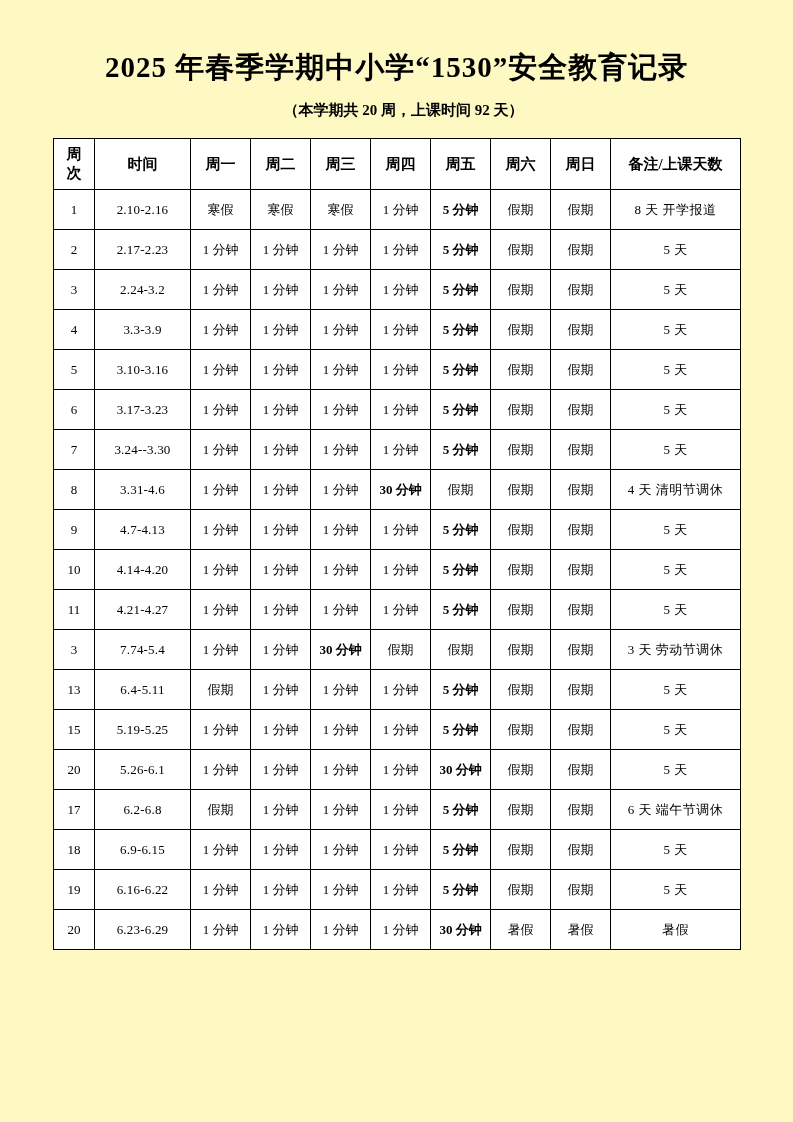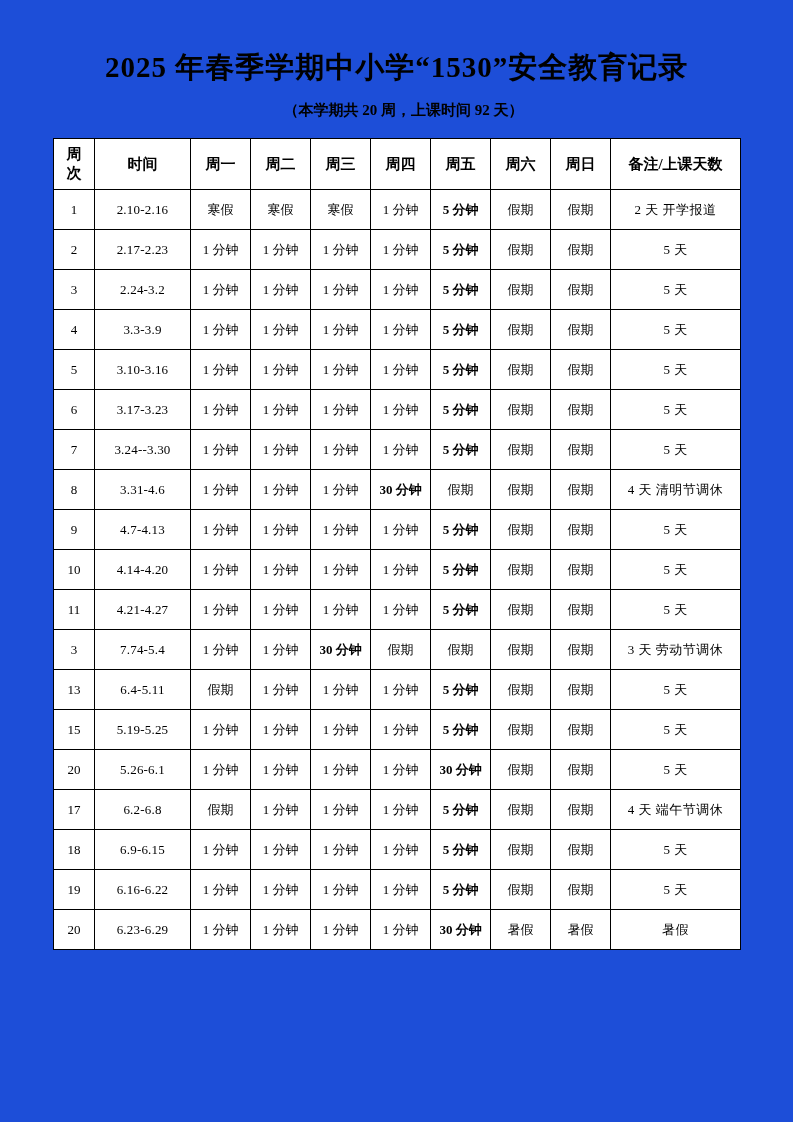--- a/index.html
+++ b/index.html
@@ -11,21 +11,21 @@
     width: 793px;
     height: 1122px;
     font-family: "Liberation Serif", "DejaVu Serif", serif;
     color: #000000;
     overflow: hidden;
   }
   #page {
     position: relative;
     width: 793px;
     height: 1122px;
-    background: #1d4ed8;
+    background: #fef9c3;
   }
   .title {
     text-align: center;
     font-size: 29px;
     font-weight: bold;
     letter-spacing: 1px;
     margin: 0;
     padding-top: 47px;
     line-height: 40px;
     font-family: "Liberation Serif", "DejaVu Serif", serif;
@@ -152,21 +152,21 @@
           <tr>
             <td class="week-no">1</td>
             <td class="date-cell">2.10-2.16</td>
             <td class="s-green">寒假</td>
             <td class="s-green">寒假</td>
             <td class="s-green">寒假</td>
             <td class="s-yellow">1 分钟</td>
             <td class="s-orange">5 分钟</td>
             <td class="s-green">假期</td>
             <td class="s-green">假期</td>
-            <td class="remark-cell">2 天  开学报道</td>
+            <td class="remark-cell">8 天  开学报道</td>
           </tr>
           <tr>
             <td class="week-no">2</td>
             <td class="date-cell">2.17-2.23</td>
             <td class="s-yellow">1 分钟</td>
             <td class="s-yellow">1 分钟</td>
             <td class="s-yellow">1 分钟</td>
             <td class="s-yellow">1 分钟</td>
             <td class="s-orange">5 分钟</td>
             <td class="s-green">假期</td>
@@ -332,21 +332,21 @@
           <tr>
             <td class="week-no">17</td>
             <td class="date-cell">6.2-6.8</td>
             <td class="s-green">假期</td>
             <td class="s-yellow">1 分钟</td>
             <td class="s-yellow">1 分钟</td>
             <td class="s-yellow">1 分钟</td>
             <td class="s-orange">5 分钟</td>
             <td class="s-green">假期</td>
             <td class="s-green">假期</td>
-            <td class="remark-cell">4 天  端午节调休</td>
+            <td class="remark-cell">6 天  端午节调休</td>
           </tr>
           <tr>
             <td class="week-no">18</td>
             <td class="date-cell">6.9-6.15</td>
             <td class="s-yellow">1 分钟</td>
             <td class="s-yellow">1 分钟</td>
             <td class="s-yellow">1 分钟</td>
             <td class="s-yellow">1 分钟</td>
             <td class="s-orange">5 分钟</td>
             <td class="s-green">假期</td>

